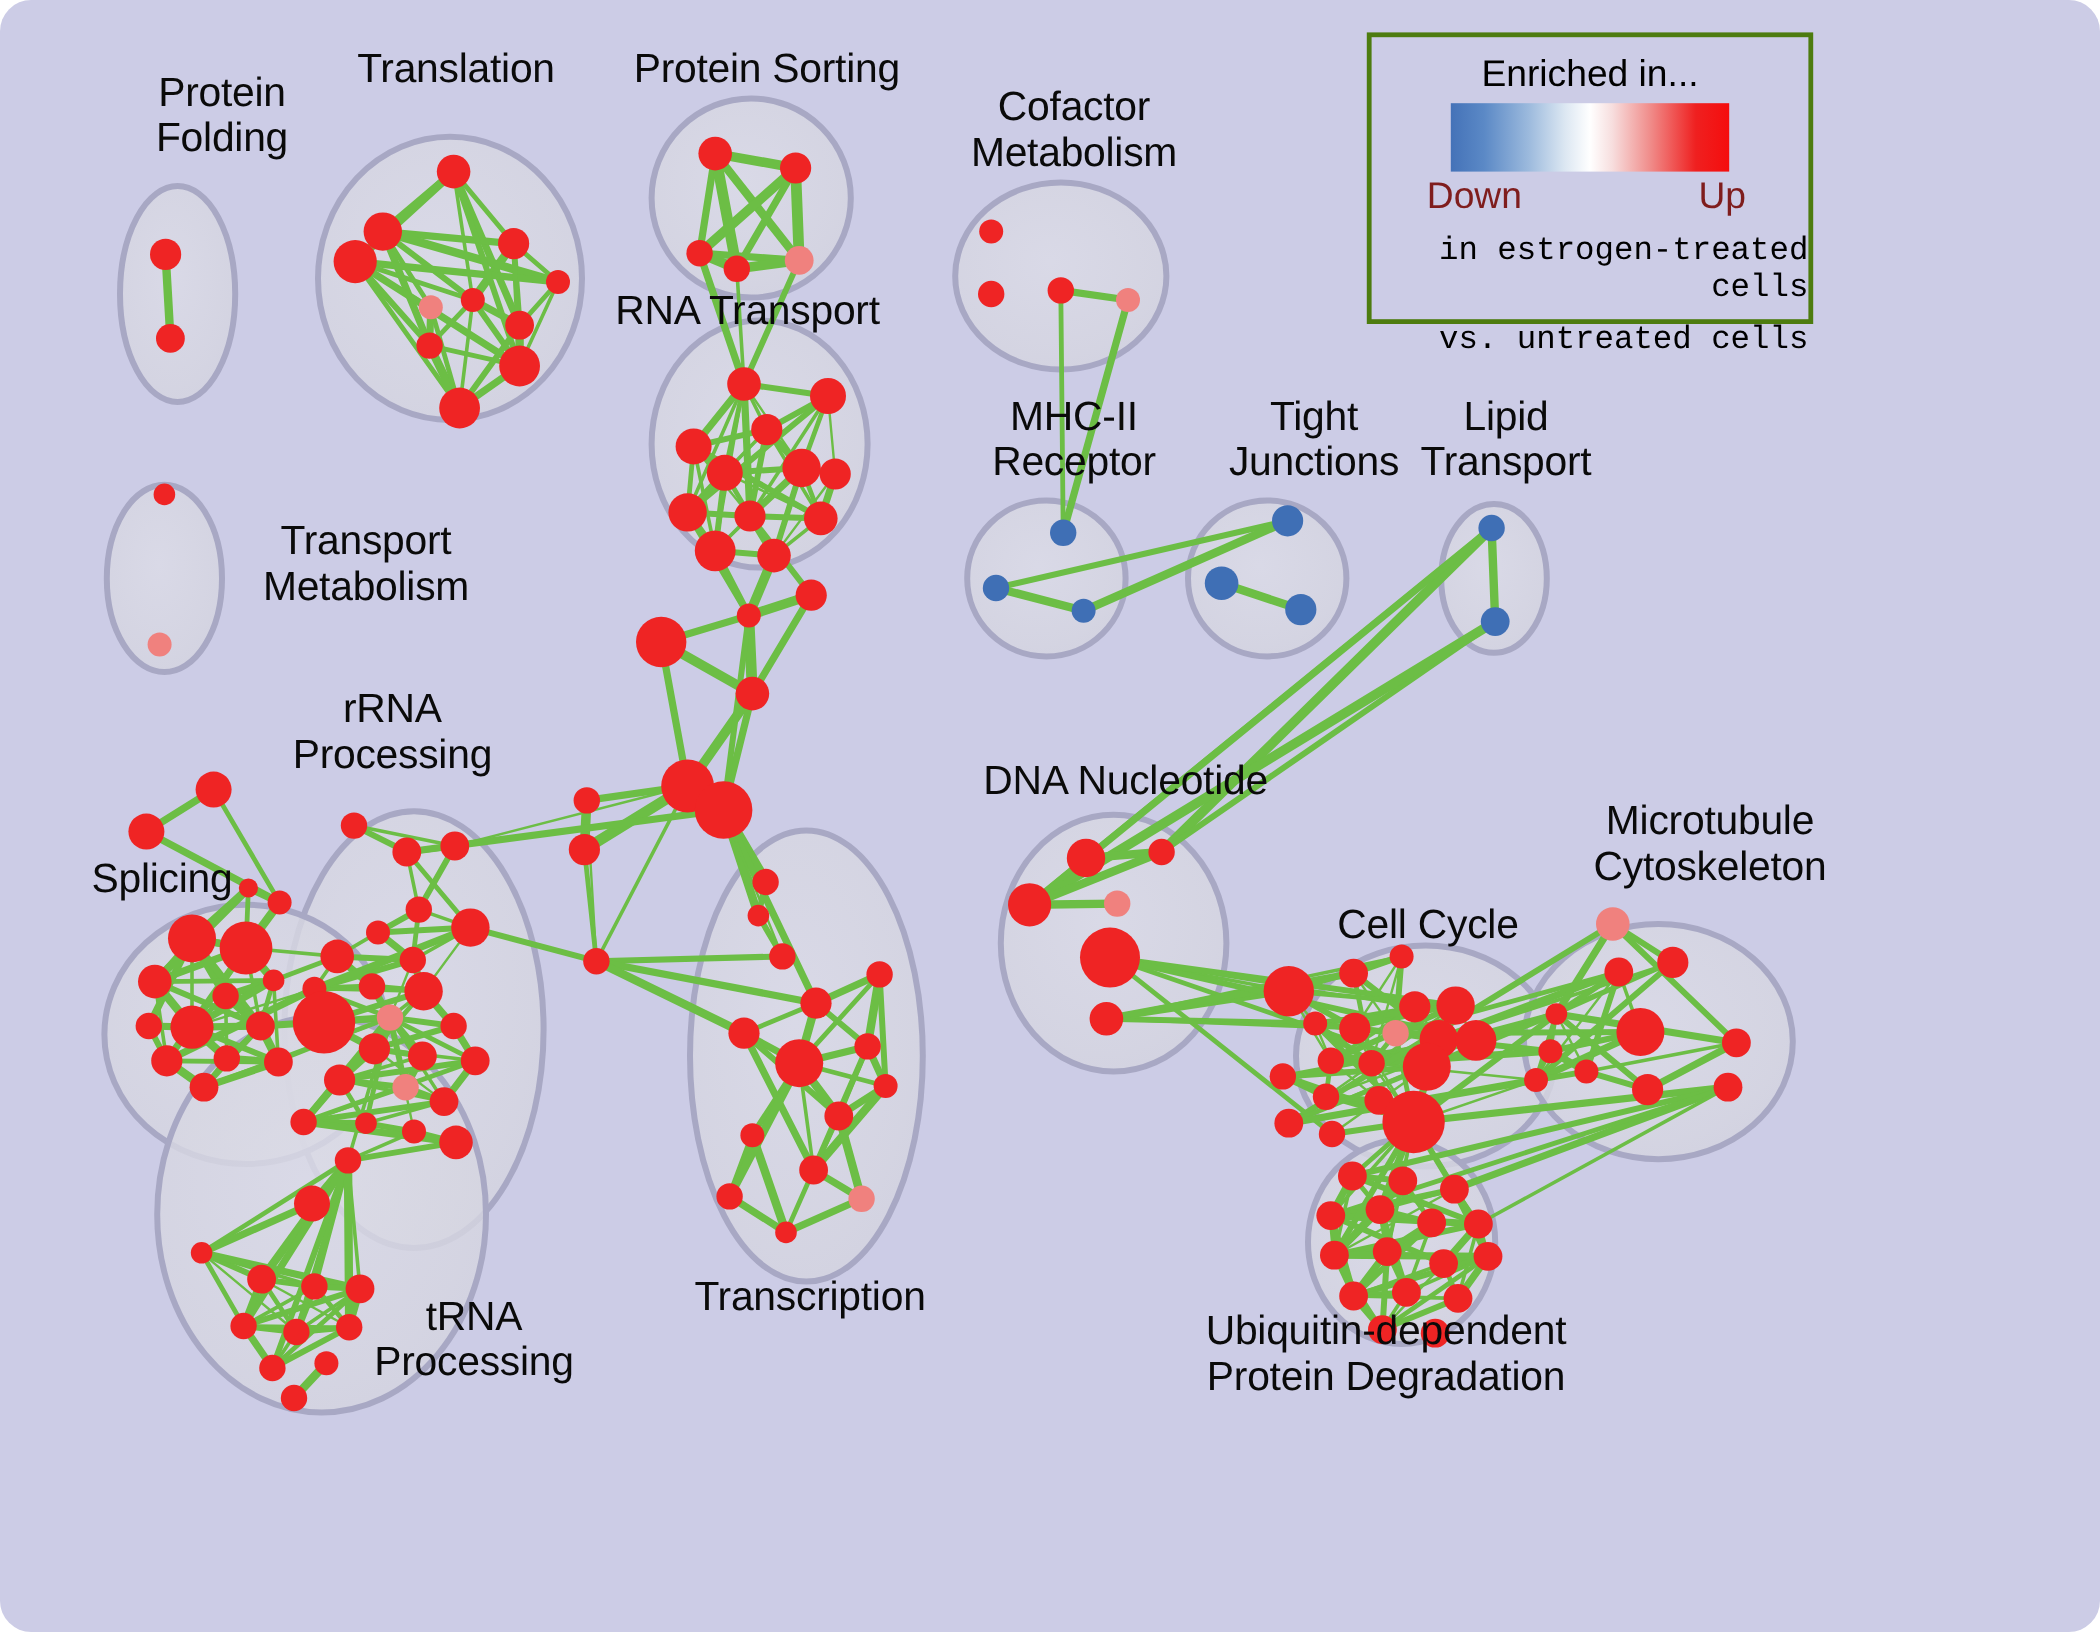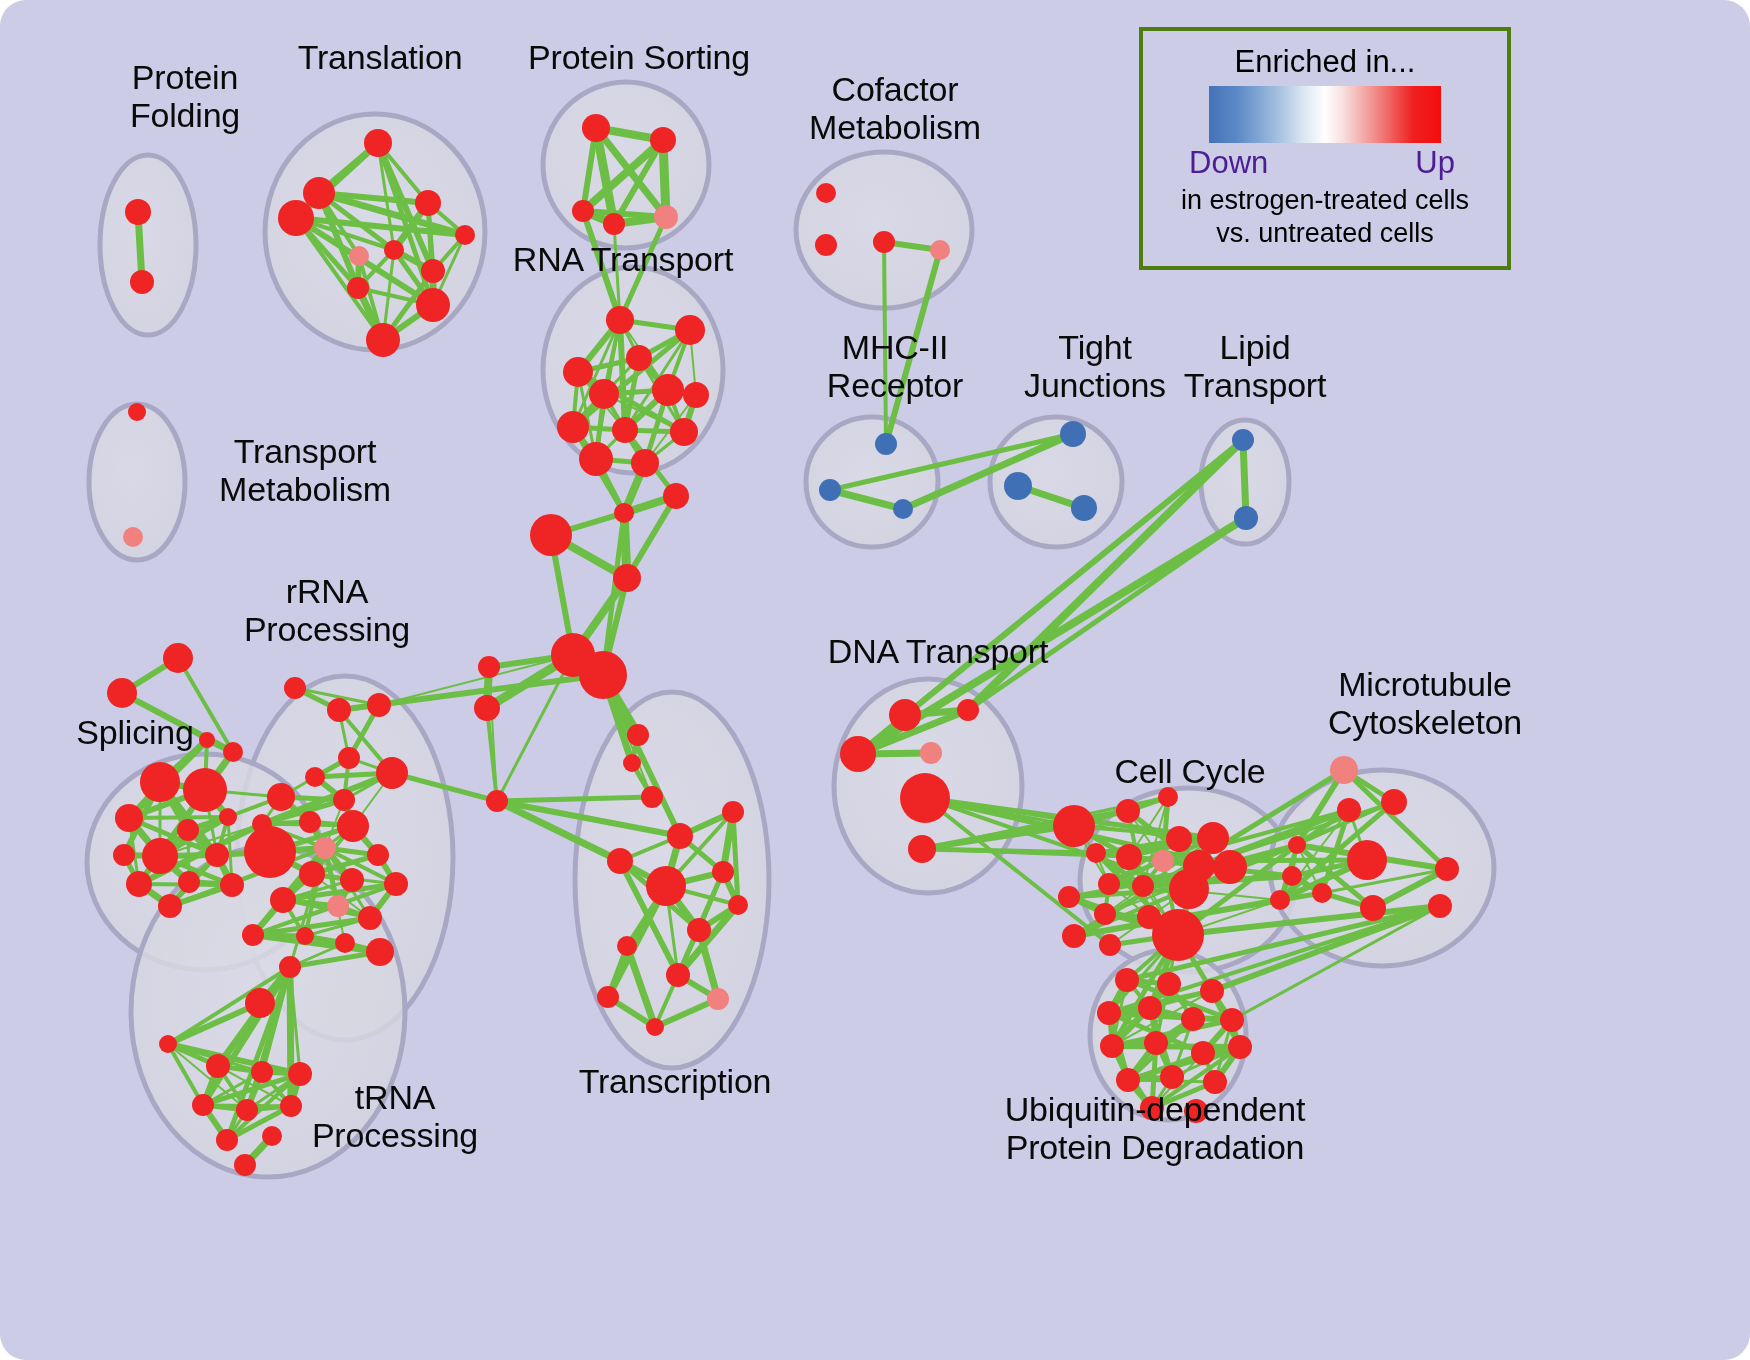--- a/index.html
+++ b/index.html
@@ -33,26 +33,26 @@
     font-family:"Liberation Sans", sans-serif;
   }
   #legend .lg-bar{
     margin:6px auto 0 auto;
     width:232px;height:57px;
     background:linear-gradient(to right,#4472b8 0%,#5b89c6 12%,#9cbadd 28%,#dce7f2 41%,#ffffff 50%,#f7dede 58%,#f08a88 72%,#ef2020 88%,#f50d0d 100%);
   }
   #legend .lg-ends{
     position:relative;
     width:272px;margin:2px auto 0 auto;height:38px;
-    font-size:31px;color:#4c1d95;
+    font-size:31px;color:#7f1d1d;
   }
   #legend .lg-ends .dn{position:absolute;left:0;top:0;}
   #legend .lg-ends .up{position:absolute;right:6px;top:0;}
   #legend .lg-sub{
-    text-align:center;font-size:27px;color:#000;line-height:1.14;margin-top:2px;
+    text-align:right;font-size:27px;color:#000;line-height:1.14;margin-top:12px;font-family:Liberation Mono, monospace;
   }
 </style>
 </head>
 <body>
 
 <div id="stage">
 
   <svg id="net" viewBox="0 0 1750 1360">
     <defs>
       <radialGradient id="clgrad" cx="45%" cy="42%" r="72%">
@@ -763,21 +763,21 @@
       <div class="cl-label" style="left: 1000px; top: 328px; width: 190px;">Tight
 Junctions</div>
       <div class="cl-label" style="left: 1160px; top: 328px; width: 190px;">Lipid
 Transport</div>
       <div class="cl-label" style="left: 232px; top: 572px; width: 190px;">rRNA
 Processing</div>
       <div class="cl-label" style="left: 55px; top: 713px; width: 160px;">Splicing</div>
       <div class="cl-label" style="left: 300px; top: 1078px; width: 190px;">tRNA
 Processing</div>
       <div class="cl-label" style="left: 565px; top: 1062px; width: 220px;">Transcription</div>
-      <div class="cl-label" style="left: 808px; top: 632px; width: 260px;">DNA Transport</div>
+      <div class="cl-label" style="left: 808px; top: 632px; width: 260px;">DNA Nucleotide</div>
       <div class="cl-label" style="left: 1100px; top: 752px; width: 180px;">Cell Cycle</div>
       <div class="cl-label" style="left: 1300px; top: 665px; width: 250px;">Microtubule
 Cytoskeleton</div>
       <div class="cl-label" style="left: 985px; top: 1090px; width: 340px;">Ubiquitin-dependent
 Protein Degradation</div>
       <div class="cl-label" style="left: 200px; top: 432px; width: 210px;">Transport
 Metabolism</div>
     </div>
 
   <div id="legend">

